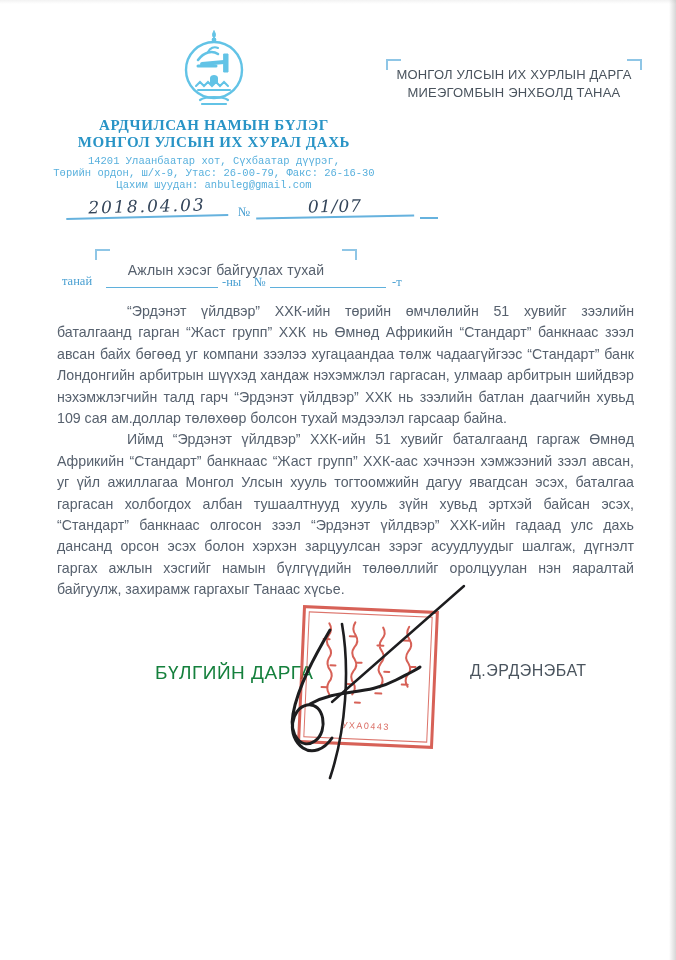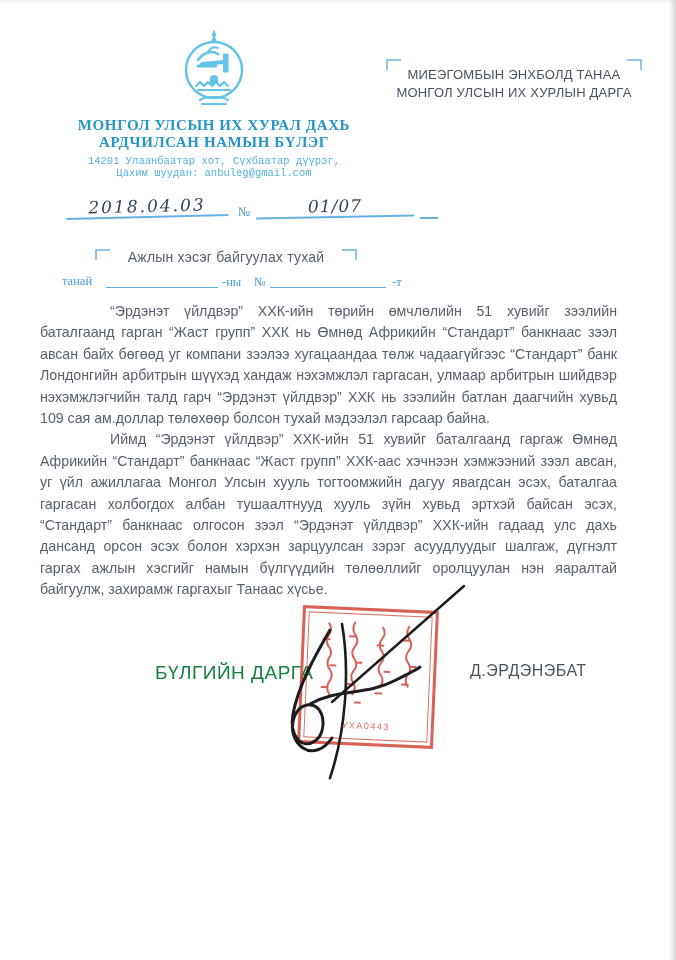--- a/index.html
+++ b/index.html
@@ -43,24 +43,24 @@
   .br-tl{border-top-width:2px;border-left-width:2px;}
   .br-tr{border-top-width:2px;border-right-width:2px;}
 
   
   .addressee{position:absolute;left:384px;top:57px;width:260px;}
   .addressee .txt{margin-top:9px;text-align:center;font-size:13px;line-height:17.5px;
     color:#49535d;letter-spacing:.2px;}
 
   
   .subject-wrap{position:absolute;left:95px;top:249px;width:262px;}
-  .subject{text-align:center;font-size:14px;color:#57616e;letter-spacing:.2px;}
+  .subject{margin-top:13px;text-align:center;font-size:14px;color:#57616e;letter-spacing:.2px;}
 
   
-  .body-text{position:absolute;left:40px;top:301px;width:577px;
+  .body-text{position:absolute;left:57px;top:301px;width:577px;
     font-size:14.2px;line-height:21.4px;color:#57616e;text-align:justify;}
   .body-text p{margin:0;text-indent:70px;}
 
   
   .sig-title{position:absolute;left:155px;top:662px;font-size:19px;color:#15803d;letter-spacing:.5px;}
   .sig-name{position:absolute;left:470px;top:662px;font-size:16px;color:#4a545e;letter-spacing:.5px;}
 
   
   .stamp{position:absolute;left:300px;top:608px;width:130px;height:132px;
     transform:rotate(2.5deg);border:3px solid rgba(208,69,58,.85);}
@@ -97,35 +97,36 @@
 
         <path d="M38 50 C38 46 46 46 46 50 L46 56 L38 56 Z" fill="#62c3e6" stroke="none"></path>
 
         <path d="M24 58 L28 54 L32 58 L36 54 L40 58 L44 54 L48 58 L52 54 L56 58" stroke-width="2"></path>
         <path d="M26 62 L58 62" stroke-width="2"></path>
 
         <path d="M28 72 C34 68 50 68 56 72 M30 76 L54 76" stroke-width="2.2"></path>
       </g>
     </svg>
     <div class="org-name">
+      <div>АРДЧИЛСАН НАМЫН БҮЛЭГ</div>
       <div>МОНГОЛ УЛСЫН ИХ ХУРАЛ ДАХЬ</div>
-      <div>АРДЧИЛСАН НАМЫН БҮЛЭГ</div>
     </div>
     <div class="org-address">
       <div>14201 Улаанбаатар хот, Сүхбаатар дүүрэг,</div>
+      <div>Төрийн ордон, ш/х-9, Утас: 26-00-79, Факс: 26-16-30</div>
       <div>Цахим шуудан: anbuleg@gmail.com</div>
     </div>
   </div>
 
   <div class="addressee">
     <span class="bracket br-tl" style="left:2px;top:2px;"></span>
     <span class="bracket br-tr" style="right:2px;top:2px;"></span>
     <div class="txt">
+      <div>МОНГОЛ УЛСЫН ИХ ХУРЛЫН ДАРГА</div>
       <div>МИЕЭГОМБЫН ЭНХБОЛД ТАНАА</div>
-      <div>МОНГОЛ УЛСЫН ИХ ХУРЛЫН ДАРГА</div>
     </div>
   </div>
 
   <div class="ref-row">
     <div class="date-seg hand">2018.04.03</div>
     <div class="no-sign">№</div>
     <div class="num-seg hand">01/07</div>
     <div class="tail-seg"></div>
   </div>
 

